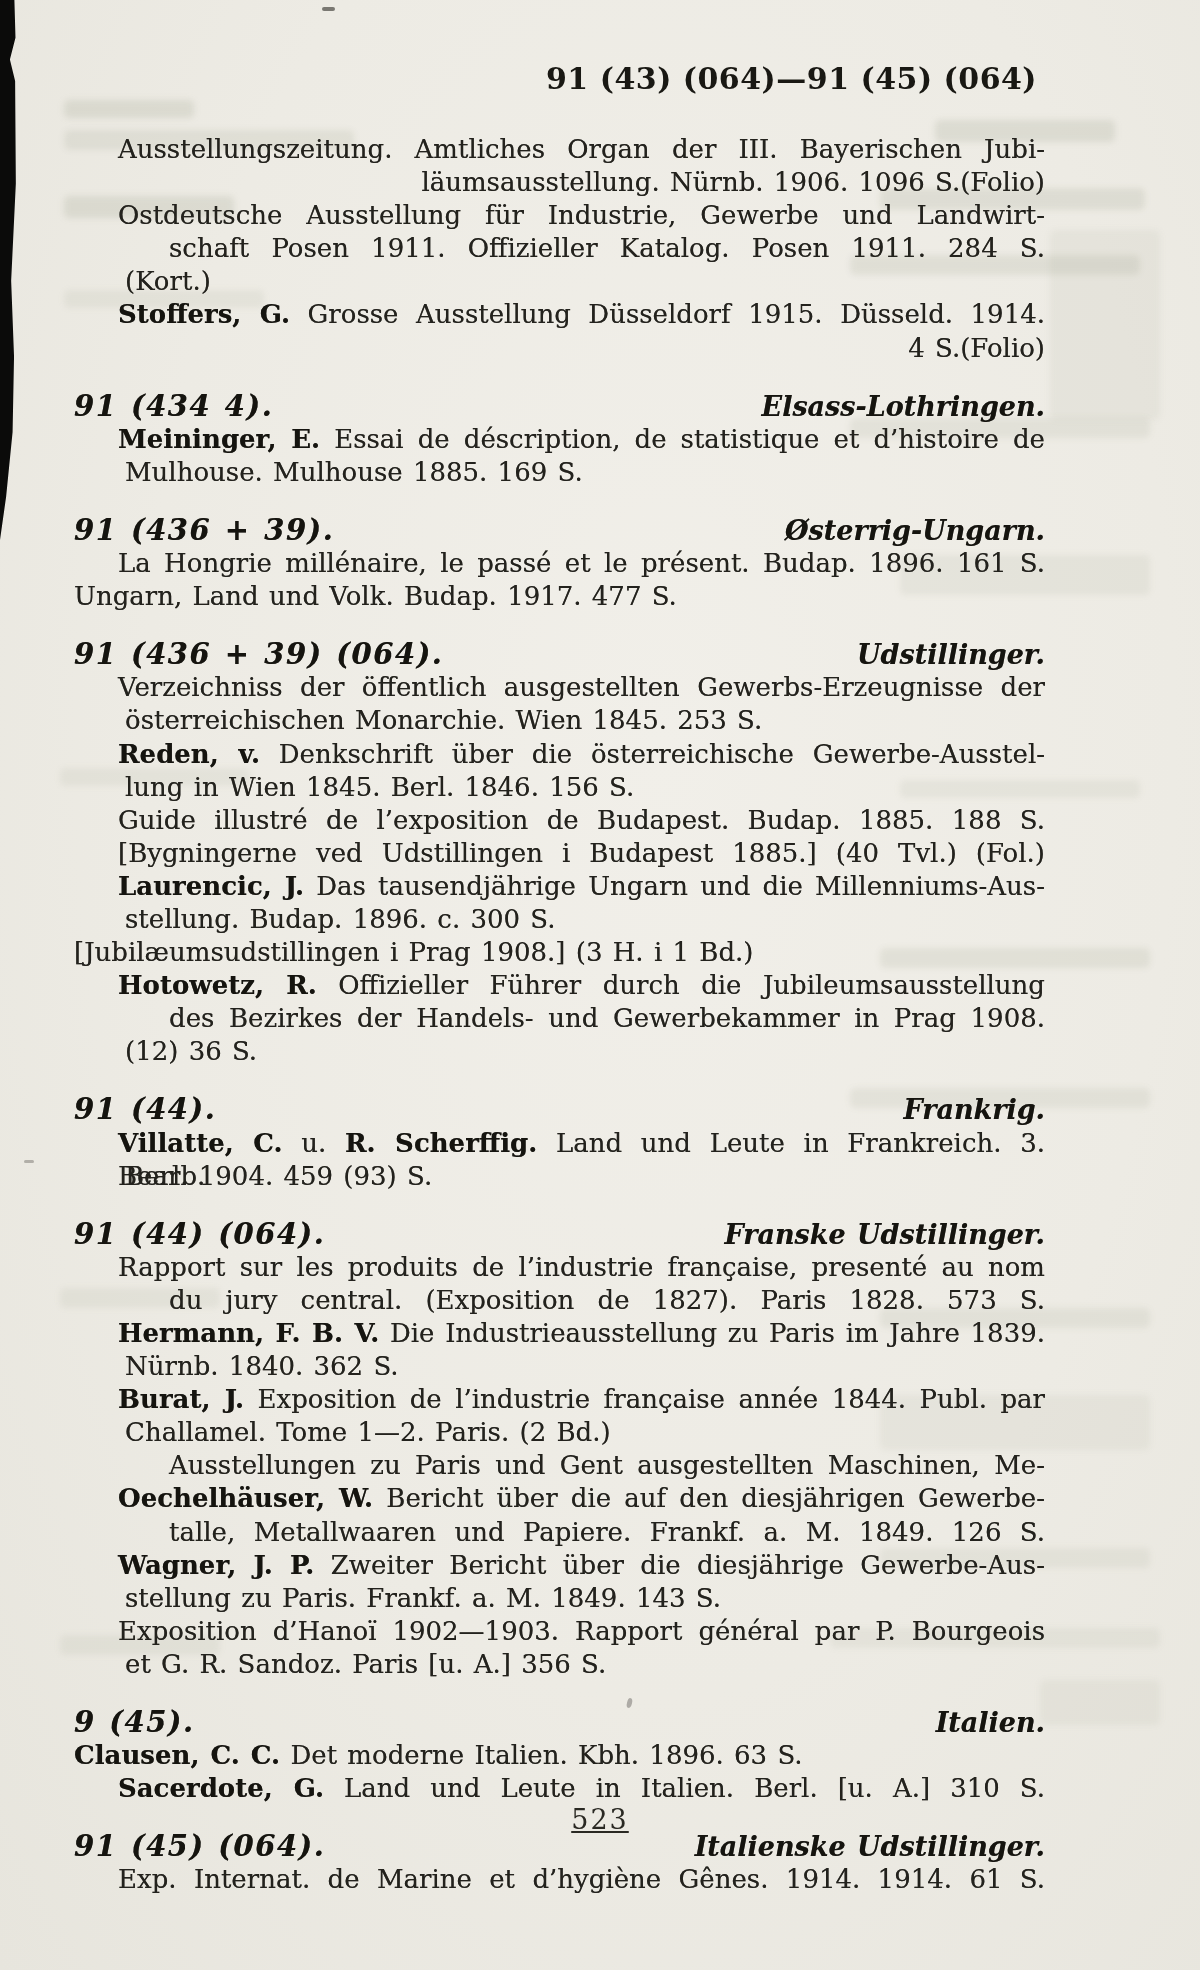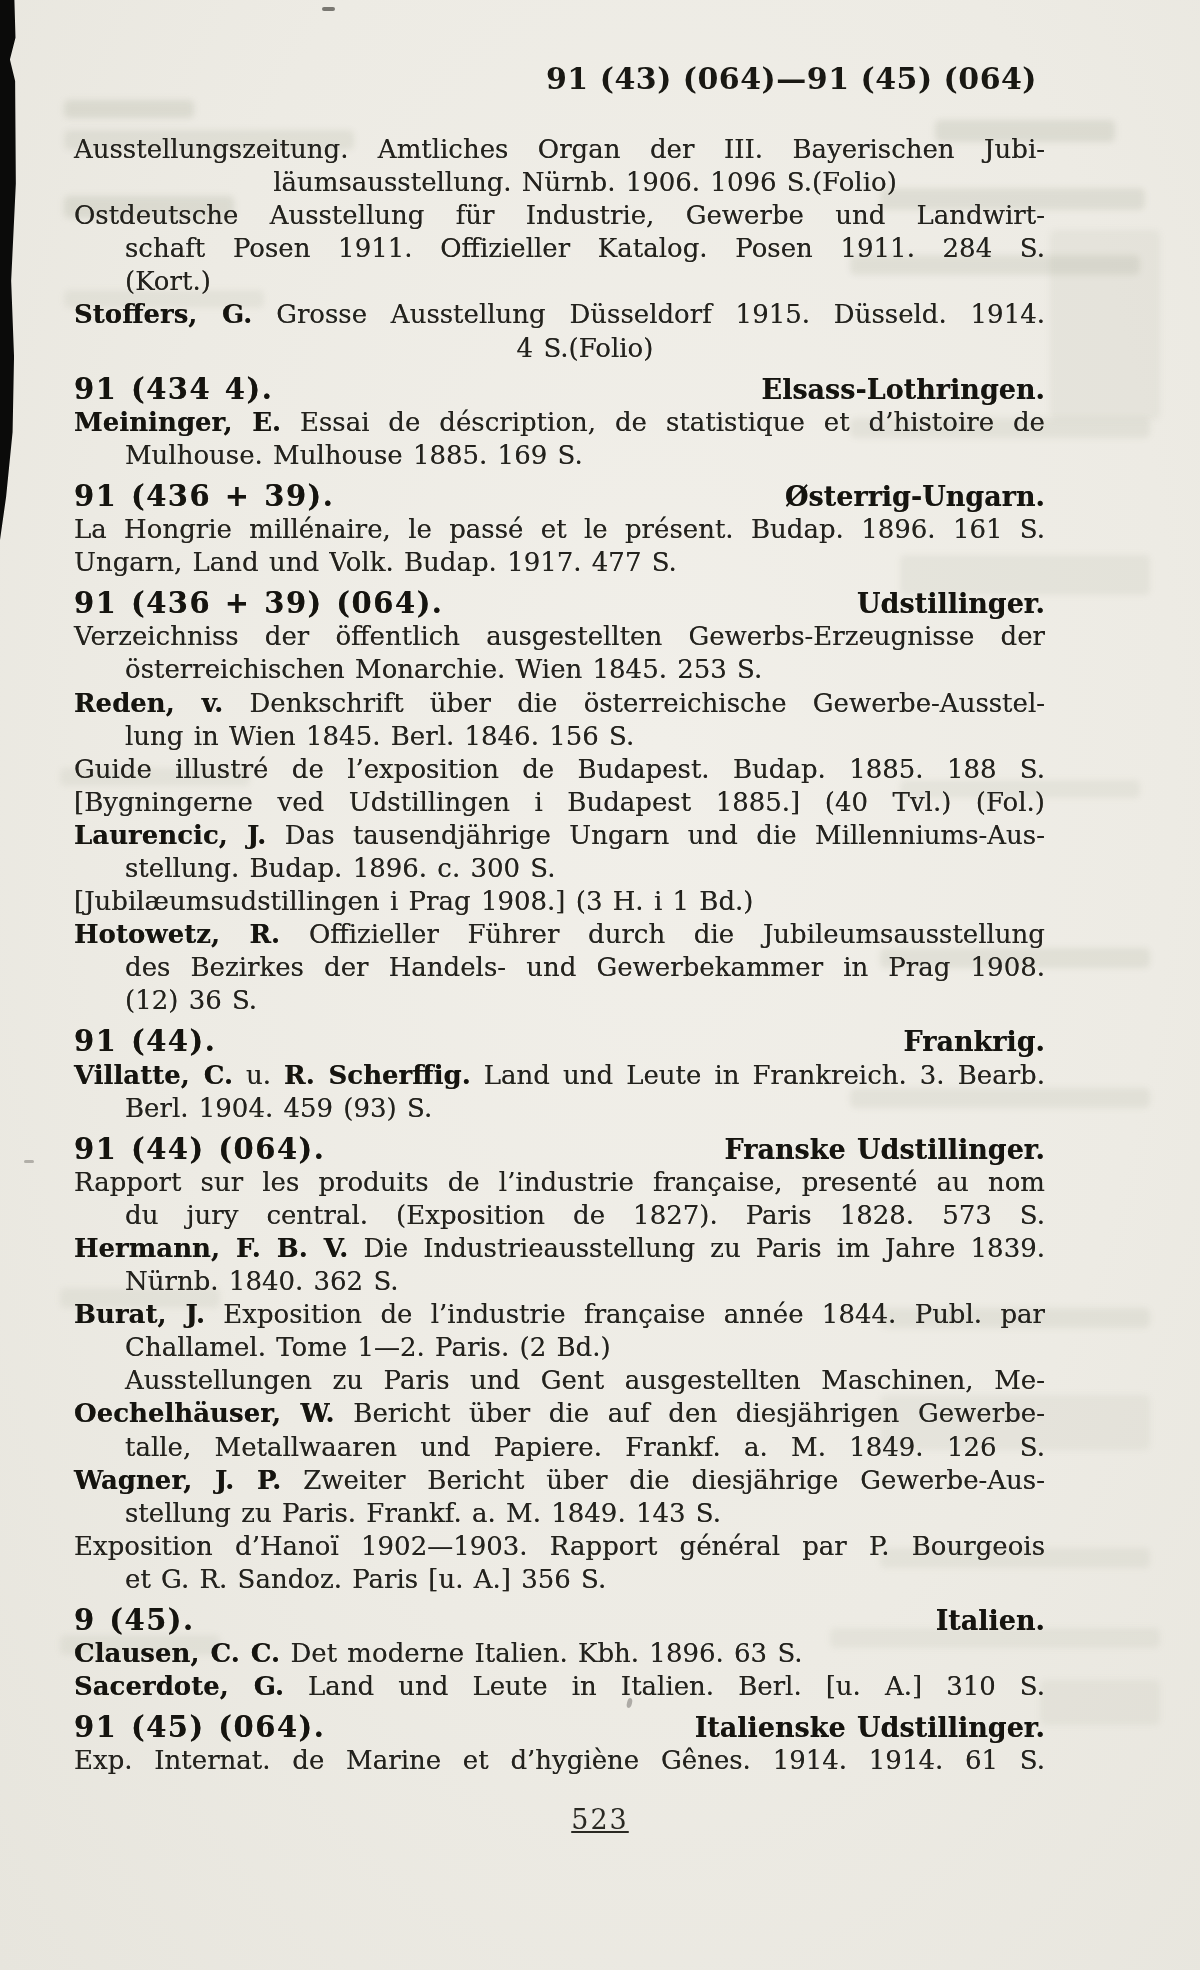--- a/index.html
+++ b/index.html
@@ -17,25 +17,25 @@
     font-size:30px;font-weight:bold;letter-spacing:.5px;white-space:nowrap;
     color:#191813;
   }
   
   .col{position:absolute;left:74px;top:133px;width:971px;}
   .ln{
     height:33.1px;line-height:33.1px;font-size:26px;
     word-spacing:2px;white-space:normal;overflow:visible;
     color:#23221d;text-shadow:0 0 .4px rgba(32,31,27,.65);
   }
-  .j{text-align:justify;text-align-last:justify;}
+  .j{text-align:justify;text-align-last:justify;margin-left:44px;}
   .in{padding-left:51px;}
-  .sp{display:flex;justify-content:center;}
+  .sp{display:flex;justify-content:flex-end;}
   .b{font-weight:bold;color:#15140f;text-align:right;}
-  .hd{margin-top:8px;display:flex;justify-content:space-between;align-items:baseline;}
+  .hd{margin-top:25px;display:flex;justify-content:space-between;align-items:baseline;font-style:italic;}
   .hd .num{font-size:29px;font-weight:bold;letter-spacing:1.5px;color:#15140f;}
   .hd .lbl{font-size:27px;font-weight:bold;color:#15140f;}
   
   .pagenum{
     position:absolute;left:0;top:1804px;width:1200px;text-align:center;
     font-size:27px;letter-spacing:2px;color:#2a2923;text-decoration:underline;
   }
   
   .scan-edge{
     position:absolute;left:0;top:0;width:18px;height:540px;background:#0b0b0a;

